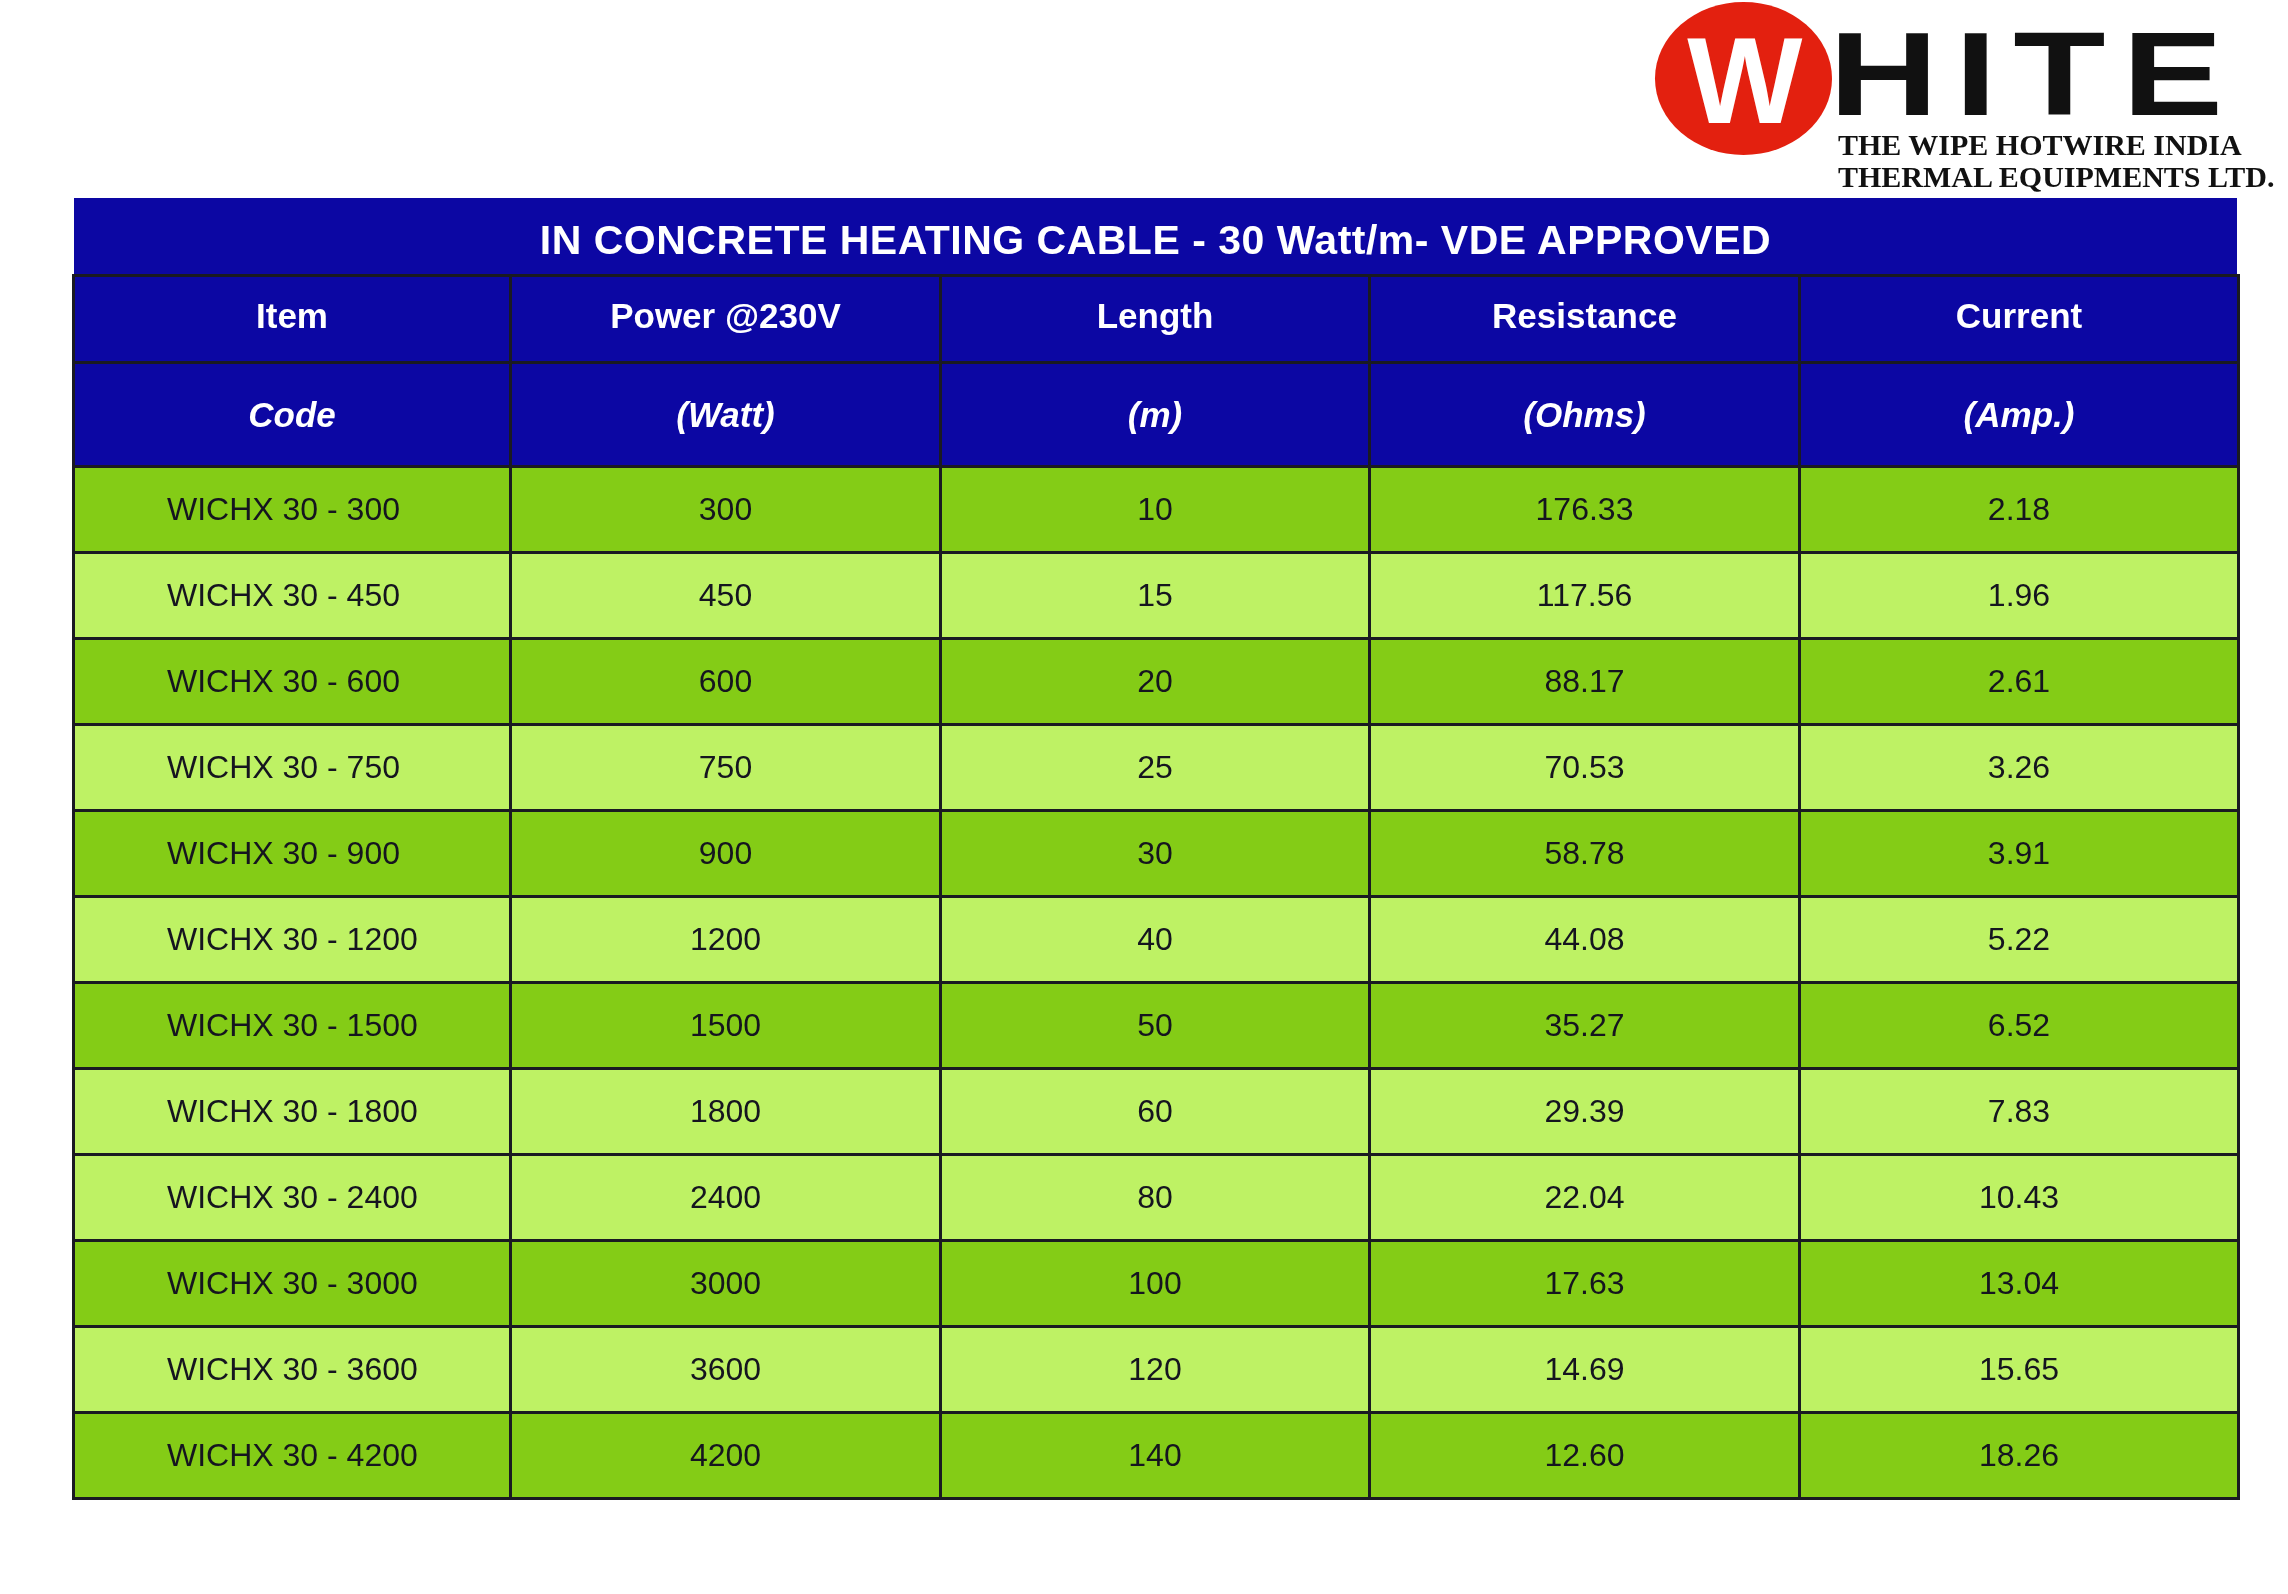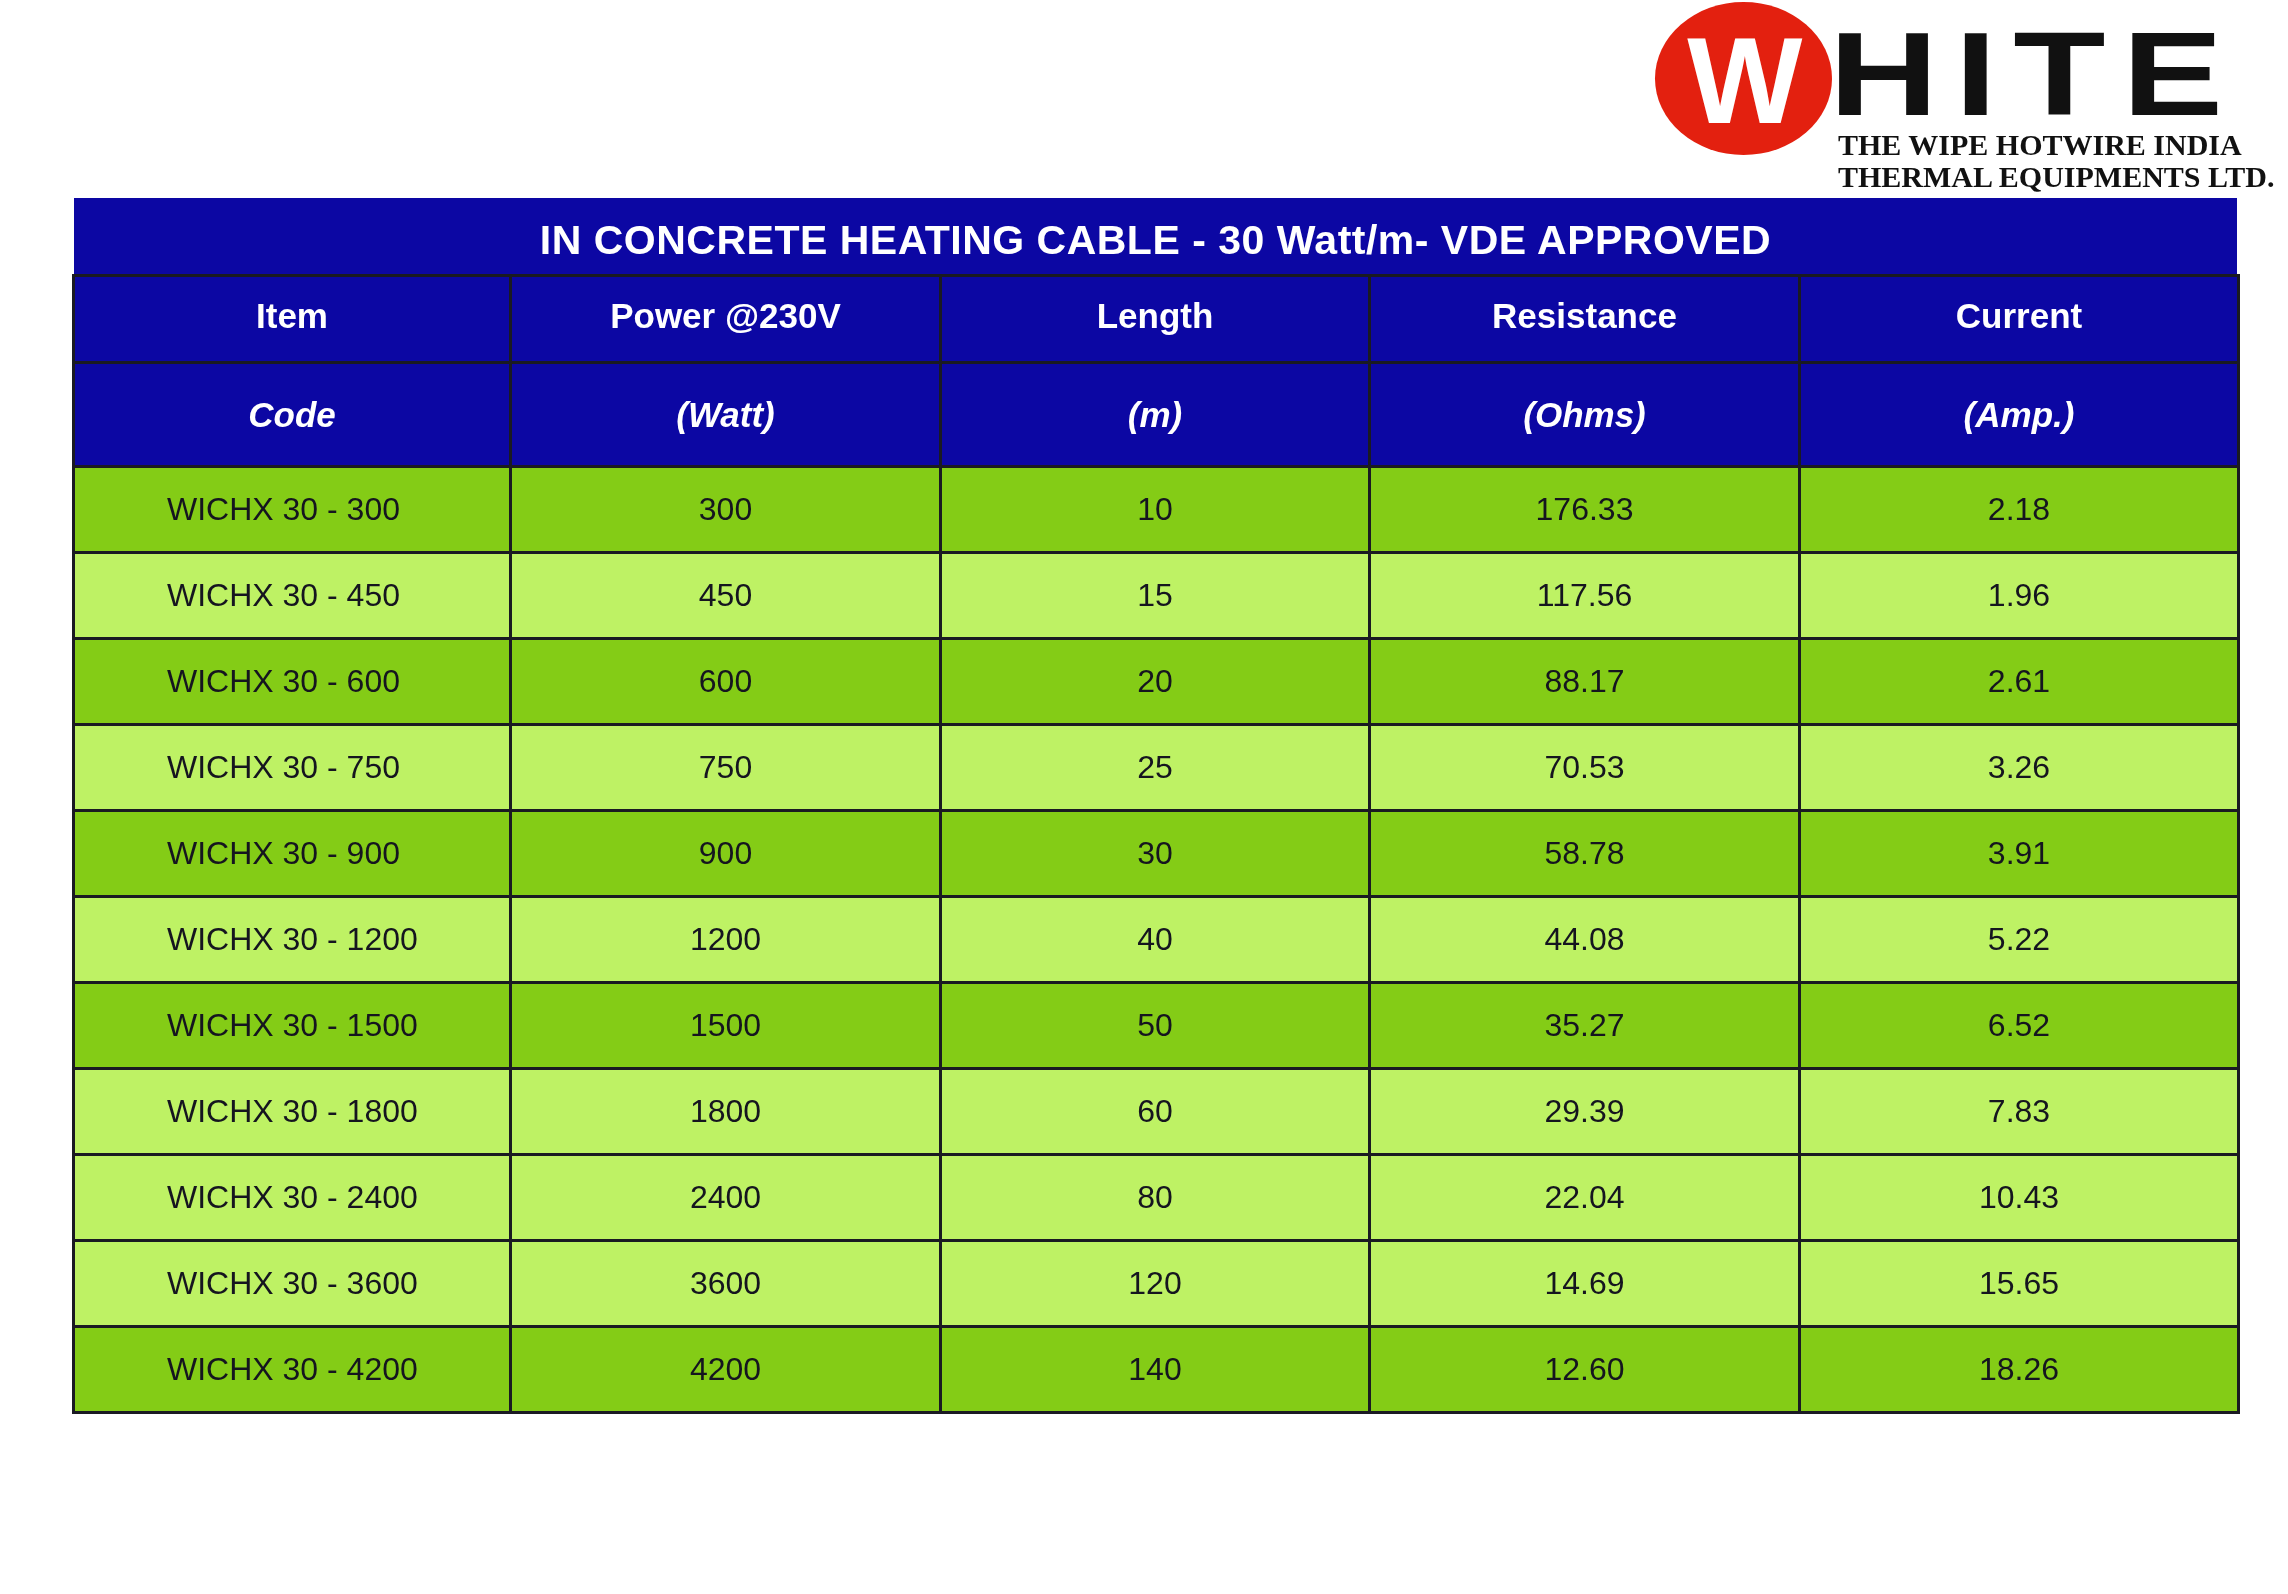--- a/index.html
+++ b/index.html
@@ -141,20 +141,27 @@
       <td>29.39</td>
       <td>7.83</td>
     </tr>
     <tr class="dark">
       <td class="code">WICHX 30 - 2400</td>
       <td>2400</td>
       <td>80</td>
       <td>22.04</td>
       <td>10.43</td>
     </tr>
+    <tr class="light">
+      <td class="code">WICHX 30 - 3000</td>
+      <td>3000</td>
+      <td>100</td>
+      <td>17.63</td>
+      <td>13.04</td>
+    </tr>
     <tr class="dark">
       <td class="code">WICHX 30 - 3600</td>
       <td>3600</td>
       <td>120</td>
       <td>14.69</td>
       <td>15.65</td>
     </tr>
     <tr class="light">
       <td class="code">WICHX 30 - 4200</td>
       <td>4200</td>

